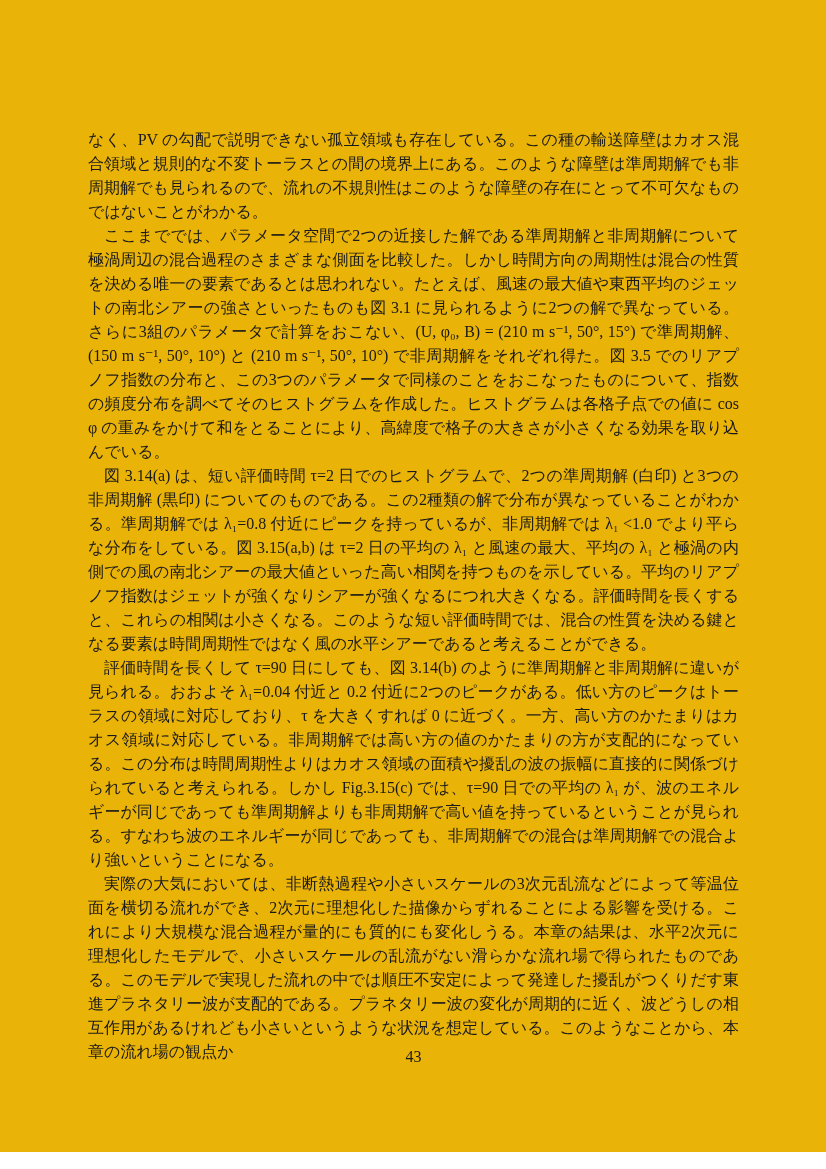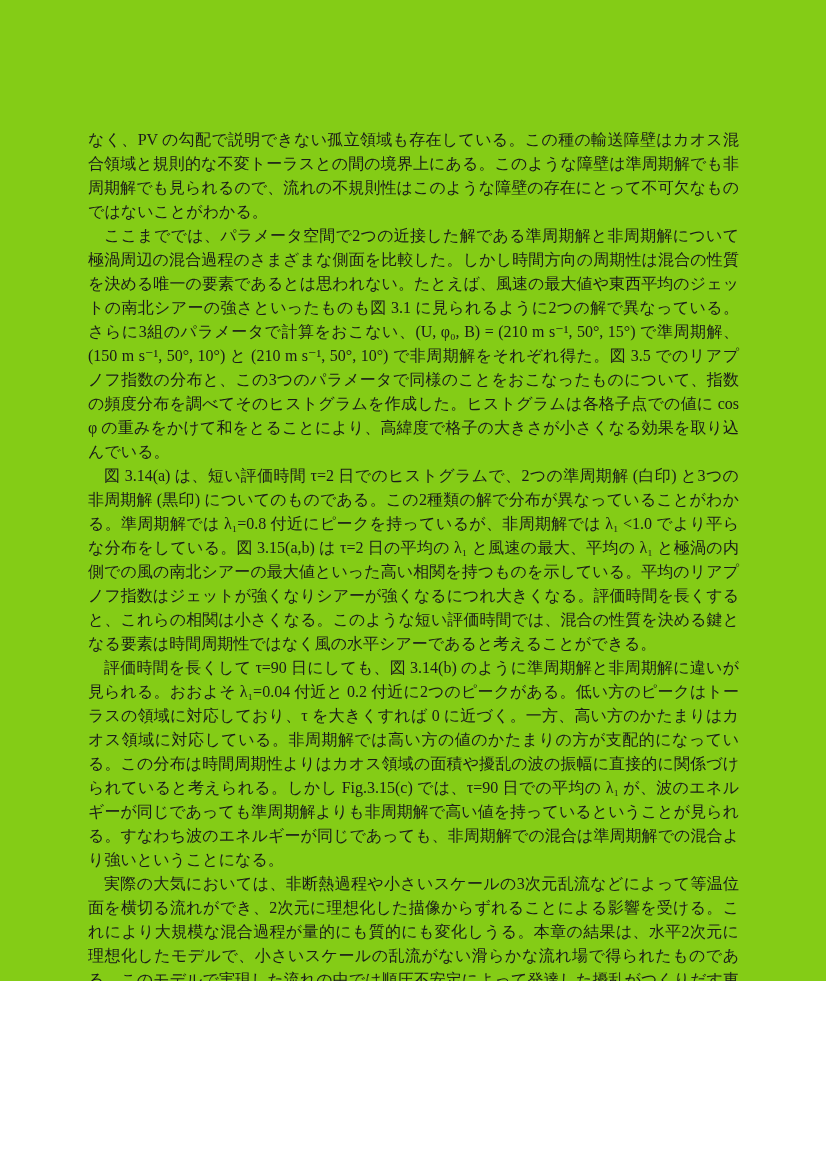--- a/index.html
+++ b/index.html
@@ -3,22 +3,22 @@
 <meta charset="utf-8">
 <style>
   html, body {
     margin: 0;
     padding: 0;
     background: #ffffff;
   }
   .page {
     position: relative;
     width: 826px;
-    height: 981px;
-    background: #84cc16;
+    height: 1152px;
+    background: #eab308;
     overflow: hidden;
   }
   .text-block {
     position: absolute;
     left: 88px;
     top: 128px;
     width: 651px;
     font-family: "Liberation Serif", "DejaVu Serif", serif;
     font-size: 16px;
     line-height: 24px;

